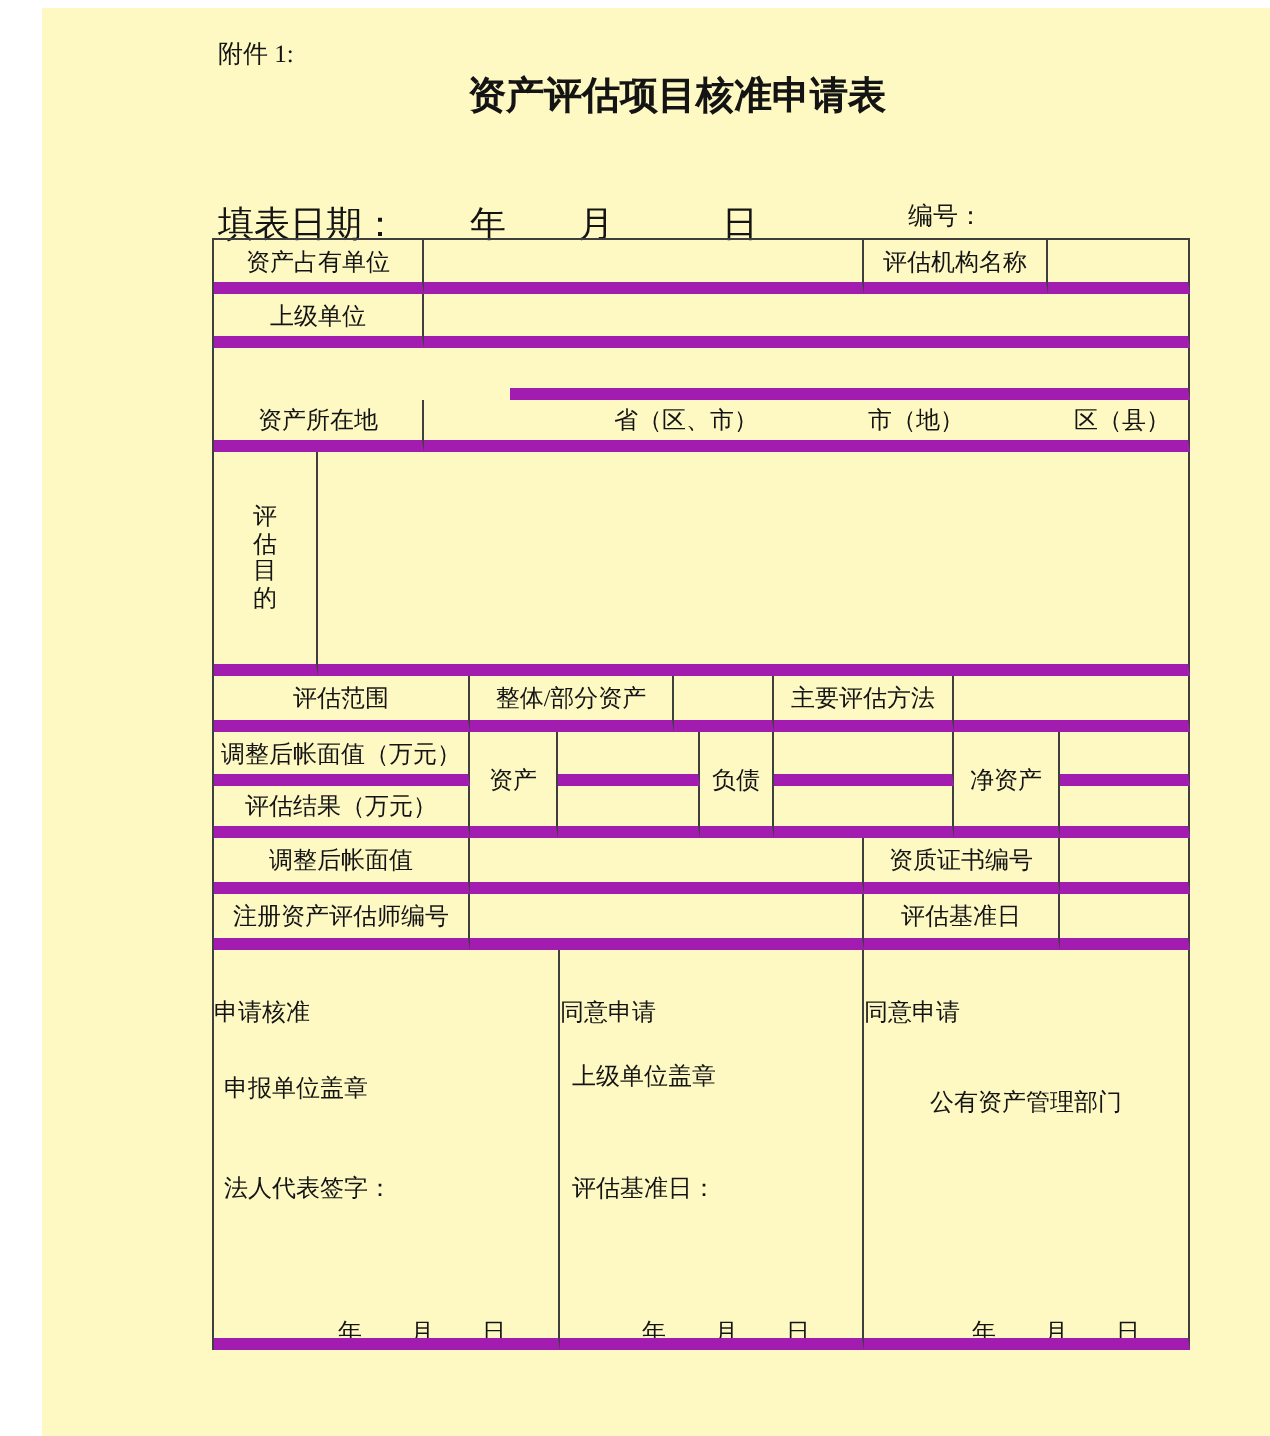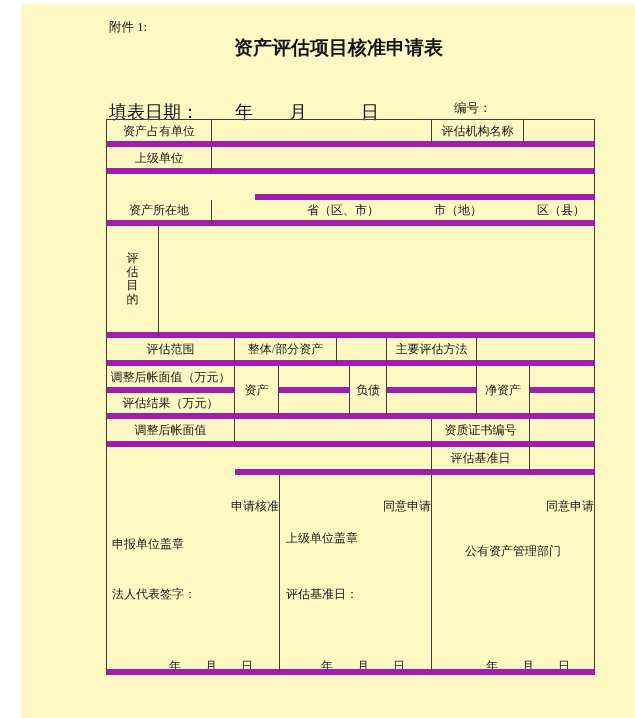--- a/index.html
+++ b/index.html
@@ -23,21 +23,21 @@
   .cell {
     position:absolute; box-sizing:border-box;
     border-right:1px solid #3f3f3f; border-bottom:6px solid #a21caf;
     display:flex; align-items:center; justify-content:center;
     font-size:12px; line-height:14px; overflow:hidden;font-family:Liberation Serif, serif;
   }
   .vert { white-space:pre-line; text-align:center; line-height:13.5px; }
   .loc-cell { justify-content:flex-start; }
   .loc-span { position:absolute; top:50%; transform:translateY(-50%); }
   .appr { display:block; }
-  .ap-title { position:absolute; top:24px; left:0; width:100%; text-align:right; }
+  .ap-title { position:absolute; top:24px; left:0; width:100%; text-align:left; }
   .ap-line  { position:absolute; }
   .ap-center{ position:absolute; left:0; width:100%; text-align:center; }
   .ap-date  {
     position:absolute; top:184px; left:0; width:100%; text-align:right;
     box-sizing:border-box; padding-right:26px;
   }
 </style>
 </head>
 <body>
 
@@ -89,20 +89,21 @@
     <div class="cell" style="left:280px;top:273px;width:90px;height:26px"></div>
     <div class="cell" style="left:370px;top:246px;width:53px;height:53px">净资产</div>
     <div class="cell" style="left:423px;top:246px;width:65px;height:27px"></div>
     <div class="cell" style="left:423px;top:273px;width:65px;height:26px"></div>
 
     <div class="cell" style="left:0;top:299px;width:128px;height:28px">调整后帐面值</div>
     <div class="cell" style="left:128px;top:299px;width:197px;height:28px"></div>
     <div class="cell" style="left:325px;top:299px;width:98px;height:28px">资质证书编号</div>
     <div class="cell" style="left:423px;top:299px;width:65px;height:28px"></div>
 
+    <div class="cell" style="left:0;top:327px;width:128px;height:28px">注册资产评估师编号</div>
     <div class="cell" style="left:128px;top:327px;width:197px;height:28px"></div>
     <div class="cell" style="left:325px;top:327px;width:98px;height:28px">评估基准日</div>
     <div class="cell" style="left:423px;top:327px;width:65px;height:28px"></div>
 
     <div class="cell appr" style="left:0;top:355px;width:173px;height:200px">
       <div class="ap-title">申请核准</div>
       <div class="ap-line" style="top:62px;left:5px">申报单位盖章</div>
       <div class="ap-line" style="top:112px;left:5px">法人代表签字：</div>
       <div class="ap-date">年　　月　　日</div>
     </div>

